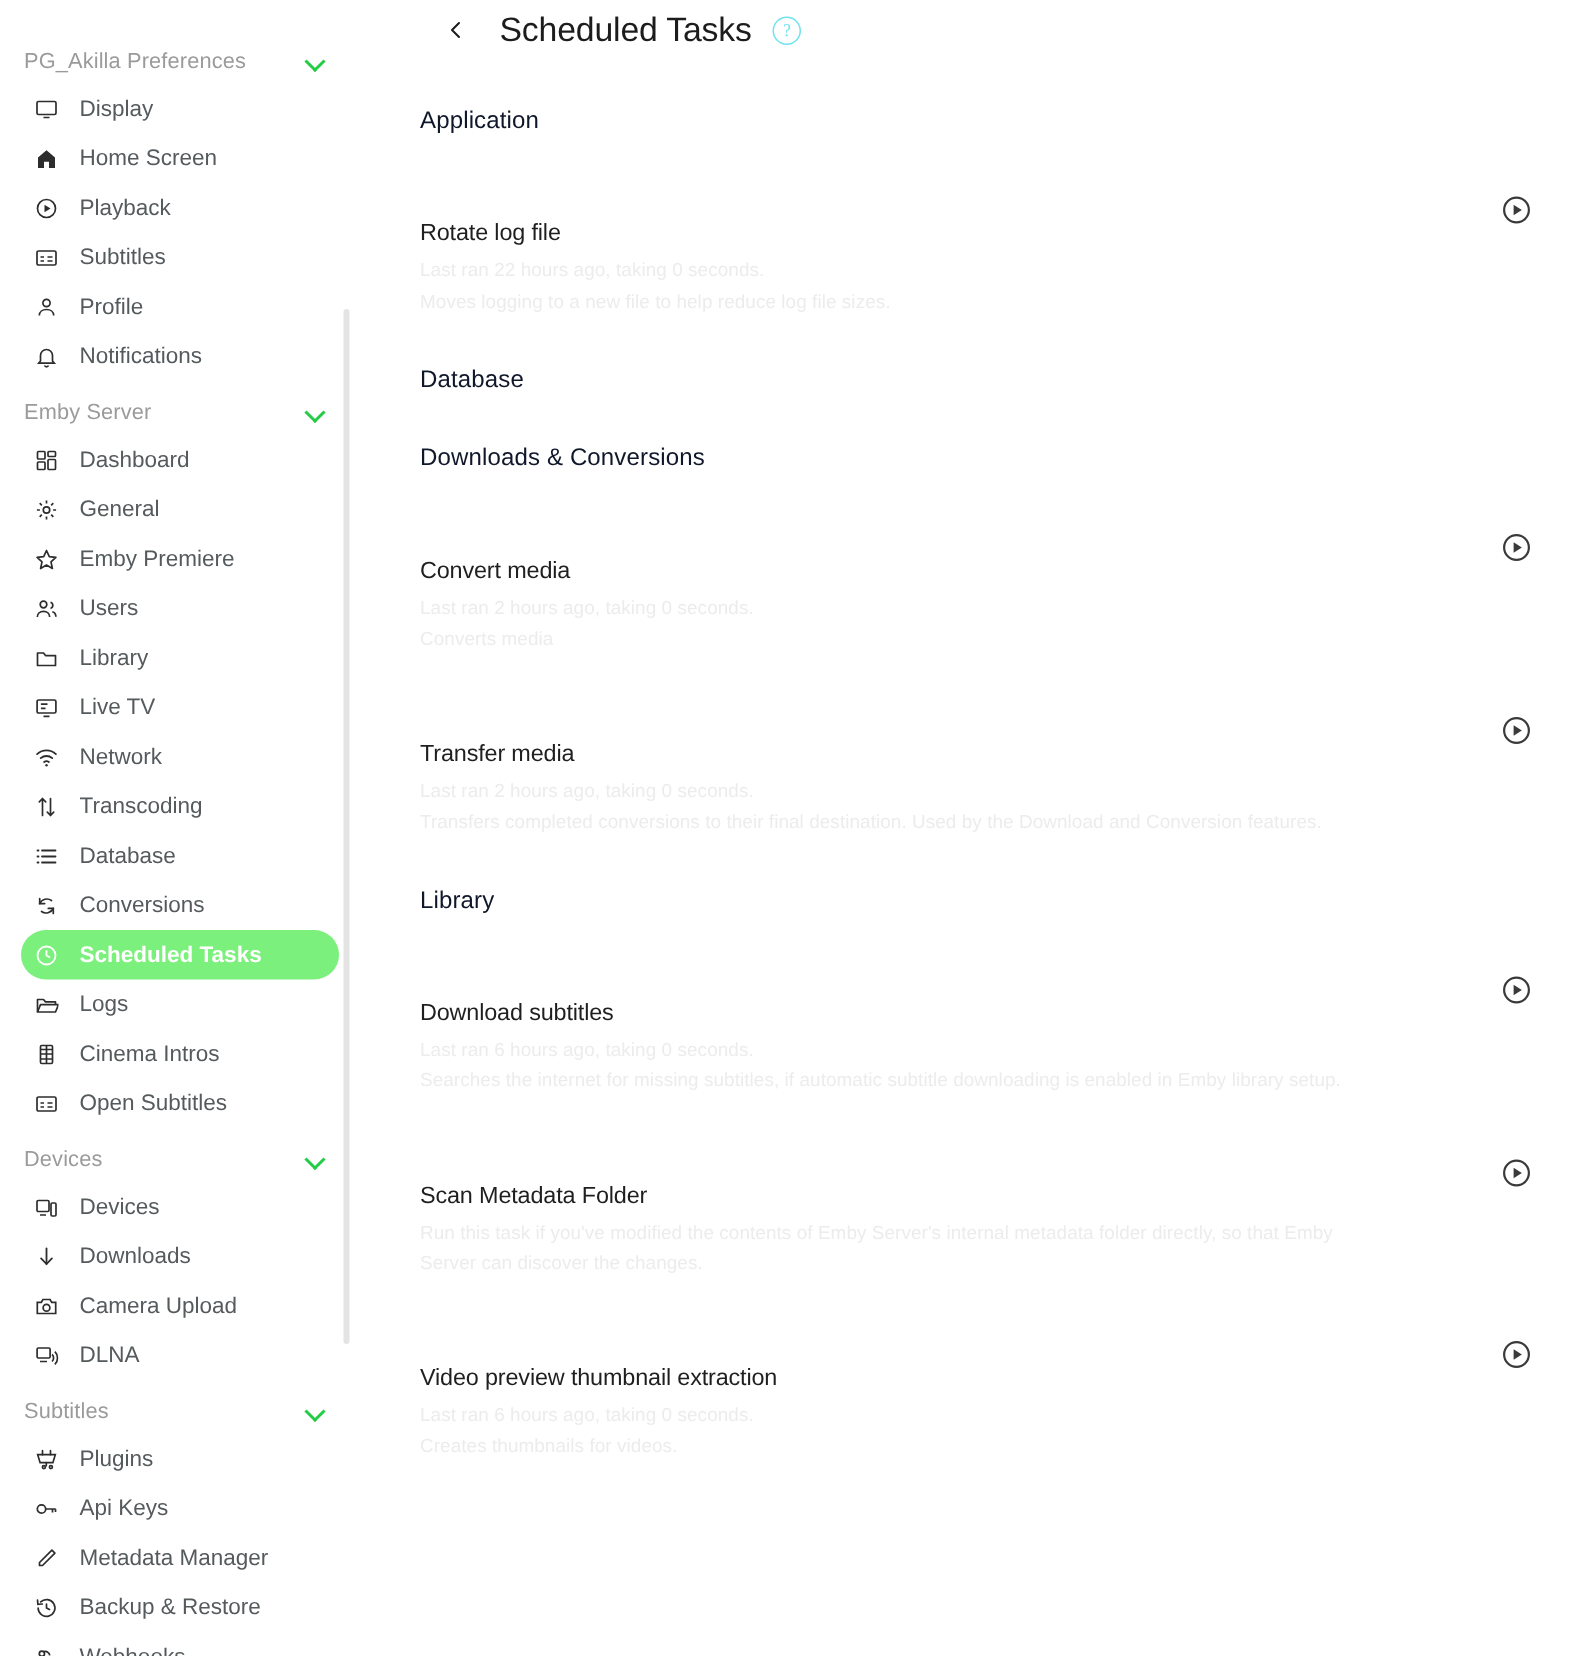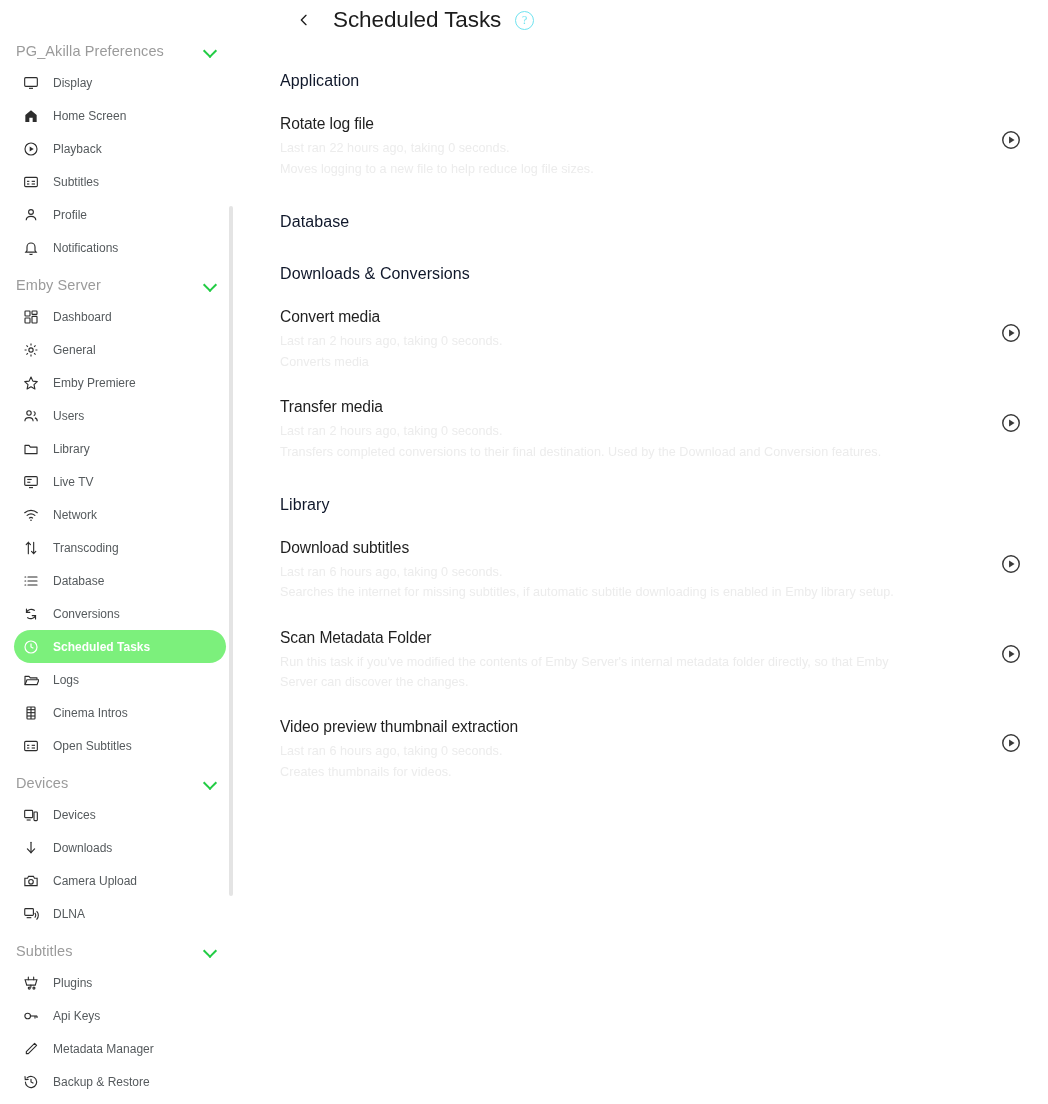--- a/index.html
+++ b/index.html
@@ -29,21 +29,21 @@
     background: #ffffff;
     padding-top: 14px;
     overflow: hidden;
   }
 
   .side-scroll {
     position: absolute;
     left: 0; top: 0;
     width: 234px;
     height: 1104px;
-    padding-top: 30px;
+    padding-top: 20px;
   }
 
   .group-header {
     display: flex;
     align-items: center;
     justify-content: space-between;
     padding: 0 16px 0 16px;
     height: 30px;
     margin-top: 6px;
     cursor: pointer;
@@ -83,21 +83,21 @@
   .nav-item .ni-ico {
     width: 17px; height: 17px;
     flex: 0 0 17px;
     display: flex;
     align-items: center;
     justify-content: center;
     color: #2d2d2d;
   }
   .nav-item .ni-ico svg { display: block; }
   .nav-item .ni-label {
-    font-size: 12px;
+    font-size: 15px;
     color: #555a5d;
     white-space: nowrap;
   }
   .nav-item.active {
     background: #7cf07c;
   }
   .nav-item.active .ni-ico { color: #ffffff; }
   .nav-item.active .ni-label {
     color: #ffffff;
     font-weight: bold;
@@ -173,21 +173,21 @@
   .section { margin-bottom: 34px; }
 
   .task-row {
     position: relative;
     display: flex;
     align-items: flex-start;
     padding-right: 40px;
     margin-bottom: 26px;
     min-height: 44px;
   }
-  .task-text { flex: 1 1 auto; max-width: 660px; }
+  .task-text { flex: 1 1 auto; max-width: 660px; margin-top: 32px; }
   .task-name {
     font-size: 15.6px;
     color: #1f1f1f;
     margin-bottom: 5px;
     letter-spacing: -.1px;
   }
   .task-sub {
     font-size: 12.6px;
     color: #ececec;
     line-height: 1.65;

